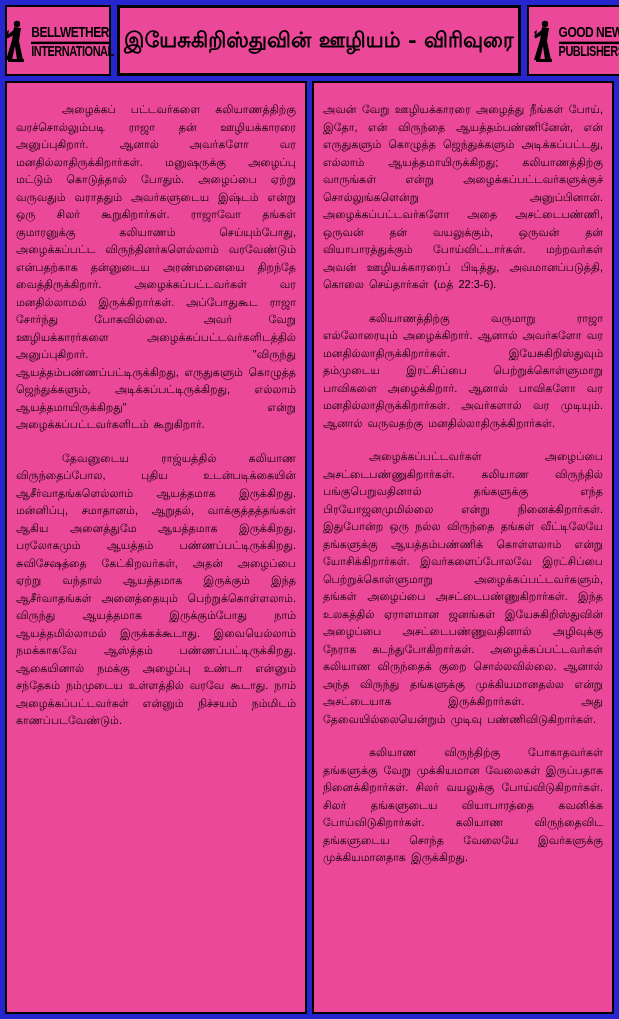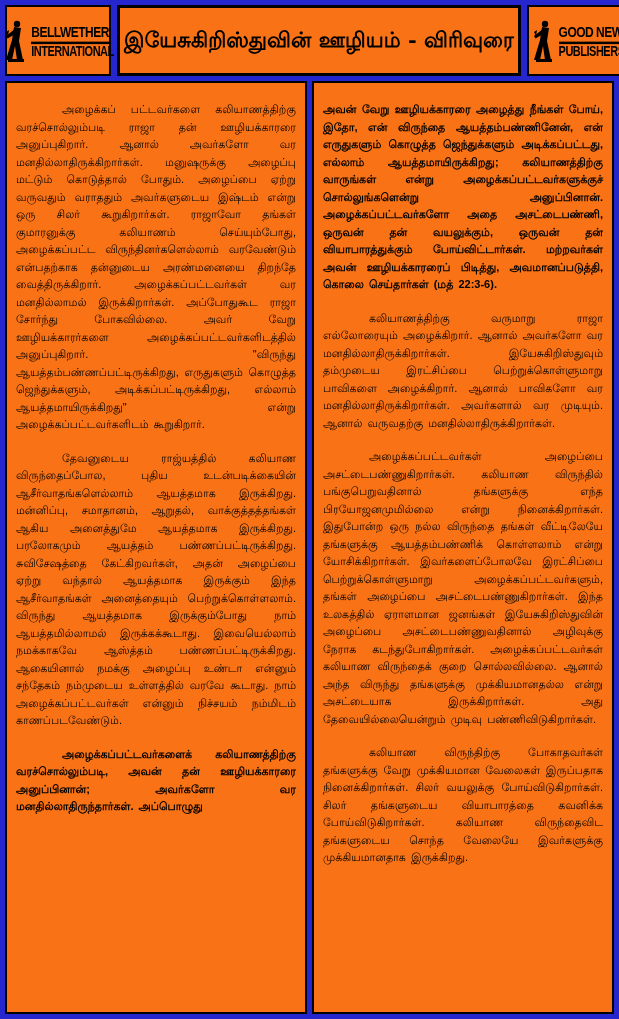--- a/index.html
+++ b/index.html
@@ -12,21 +12,21 @@
     overflow:hidden;
   }
   .page{position:absolute;inset:0;}
 
   
   .header{
     position:absolute;left:5px;top:5px;right:5px;height:71px;
     display:flex;gap:6px;
   }
   .panel{
-    background:#f97316;
+    background:#ec4899;
     border:2px solid #000;
     box-sizing:border-box;
   }
   .logo-box{
     width:106px;flex:0 0 106px;
     display:flex;align-items:center;justify-content:center;gap:3px;
     padding:2px;
   }
   .logo-icon{flex:0 0 auto;display:block;line-height:0;}
   .logo-text{display:flex;flex-direction:column;align-items:flex-start;}
@@ -68,21 +68,21 @@
     overflow:hidden;
   }
   .para{
     margin:8px 0 16px 0;
     font-size:11px;
     line-height:17.5px;
     text-align:justify;
     word-spacing:2px;
   }
   .indent{text-indent:46px;}
-  .bold{font-weight:bold;}
+  .bold{font-weight:normal;}
   .heading{
     margin:20px 0 16px 0;
     font-size:13px;font-weight:bold;
     text-align:left;
   }
 </style>
 </head>
 <body>
 
 <div class="page">
@@ -129,21 +129,20 @@
       </div>
     </div>
 
   </div>
 
   <div class="bodywrap">
 
     <div class="panel column">
       <p class="para indent">அழைக்கப் பட்டவர்களை கலியாணத்திற்கு வரச்சொல்லும்படி ராஜா தன் ஊழியக்காரரை அனுப்புகிறார். ஆனால் அவர்களோ வர மனதில்லாதிருக்கிறார்கள். மனுஷருக்கு அழைப்பு மட்டும் கொடுத்தால் போதும். அழைப்பை ஏற்று வருவதும் வராததும் அவர்களுடைய இஷ்டம் என்று ஒரு சிலர் கூறுகிறார்கள். ராஜாவோ தங்கள் குமாரனுக்கு கலியாணம் செய்யும்போது, அழைக்கப்பட்ட விருந்தினர்களெல்லாம் வரவேண்டும் என்பதற்காக தன்னுடைய அரண்மனையை திறந்தே வைத்திருக்கிறார். அழைக்கப்பட்டவர்கள் வர மனதில்லாமல் இருக்கிறார்கள். அப்போதுகூட ராஜா சோர்ந்து போகவில்லை. அவர் வேறு ஊழியக்காரர்களை அழைக்கப்பட்டவர்களிடத்தில் அனுப்புகிறார். "விருந்து ஆயத்தம்பண்ணப்பட்டிருக்கிறது, எருதுகளும் கொழுத்த ஜெந்துக்களும், அடிக்கப்பட்டிருக்கிறது, எல்லாம் ஆயத்தமாயிருக்கிறது" என்று அழைக்கப்பட்டவர்களிடம் கூறுகிறார்.</p>
       <p class="para indent">தேவனுடைய ராஜ்யத்தில் கலியாண விருந்தைப்போல, புதிய உடன்படிக்கையின் ஆசீர்வாதங்களெல்லாம் ஆயத்தமாக இருக்கிறது. மன்னிப்பு, சமாதானம், ஆறுதல், வாக்குத்தத்தங்கள் ஆகிய அனைத்துமே ஆயத்தமாக இருக்கிறது. பரலோகமும் ஆயத்தம் பண்ணப்பட்டிருக்கிறது. சுவிசேஷத்தை கேட்கிறவர்கள், அதன் அழைப்பை ஏற்று வந்தால் ஆயத்தமாக இருக்கும் இந்த ஆசீர்வாதங்கள் அனைத்தையும் பெற்றுக்கொள்ளலாம். விருந்து ஆயத்தமாக இருக்கும்போது நாம் ஆயத்தமில்லாமல் இருக்கக்கூடாது. இவையெல்லாம் நமக்காகவே ஆஸ்த்தம் பண்ணப்பட்டிருக்கிறது. ஆகையினால் நமக்கு அழைப்பு உண்டா என்னும் சந்தேகம் நம்முடைய உள்ளத்தில் வரவே கூடாது. நாம் அழைக்கப்பட்டவர்கள் என்னும் நிச்சயம் நம்மிடம் காணப்படவேண்டும்.</p>
-      <p class="para indent bold">அழைக்கப்பட்டவர்களைக் கலியாணத்திற்கு வரச்சொல்லும்படி, அவன் தன் ஊழியக்காரரை அனுப்பினான்; அவர்களோ வர மனதில்லாதிருந்தார்கள். அப்பொழுது</p>
     </div>
 
     <div class="panel column">
       <p class="para bold">அவன் வேறு ஊழியக்காரரை அழைத்து நீங்கள் போய், இதோ, என் விருந்தை ஆயத்தம்பண்ணினேன், என் எருதுகளும் கொழுத்த ஜெந்துக்களும் அடிக்கப்பட்டது, எல்லாம் ஆயத்தமாயிருக்கிறது; கலியாணத்திற்கு வாருங்கள் என்று அழைக்கப்பட்டவர்களுக்குச் சொல்லுங்களென்று அனுப்பினான். அழைக்கப்பட்டவர்களோ அதை அசட்டைபண்ணி, ஒருவன் தன் வயலுக்கும், ஒருவன் தன் வியாபாரத்துக்கும் போய்விட்டார்கள். மற்றவர்கள் அவன் ஊழியக்காரரைப் பிடித்து, அவமானப்படுத்தி, கொலை செய்தார்கள் (மத் 22:3-6).</p>
       <p class="para indent">கலியாணத்திற்கு வருமாறு ராஜா எல்லோரையும் அழைக்கிறார். ஆனால் அவர்களோ வர மனதில்லாதிருக்கிறார்கள். இயேசுகிறிஸ்துவும் தம்முடைய இரட்சிப்பை பெற்றுக்கொள்ளுமாறு பாவிகளை அழைக்கிறார். ஆனால் பாவிகளோ வர மனதில்லாதிருக்கிறார்கள். அவர்களால் வர முடியும். ஆனால் வருவதற்கு மனதில்லாதிருக்கிறார்கள்.</p>
       <p class="para indent">அழைக்கப்பட்டவர்கள் அழைப்பை அசட்டைபண்ணுகிறார்கள். கலியாண விருந்தில் பங்குபெறுவதினால் தங்களுக்கு எந்த பிரயோஜனமுமில்லை என்று நினைக்கிறார்கள். இதுபோன்ற ஒரு நல்ல விருந்தை தங்கள் வீட்டிலேயே தங்களுக்கு ஆயத்தம்பண்ணிக் கொள்ளலாம் என்று யோசிக்கிறார்கள். இவர்களைப்போலவே இரட்சிப்பை பெற்றுக்கொள்ளுமாறு அழைக்கப்பட்டவர்களும், தங்கள் அழைப்பை அசட்டைபண்ணுகிறார்கள். இந்த உலகத்தில் ஏராளமான ஜனங்கள் இயேசுகிறிஸ்துவின் அழைப்பை அசட்டைபண்ணுவதினால் அழிவுக்கு நேராக கடந்துபோகிறார்கள். அழைக்கப்பட்டவர்கள் கலியாண விருந்தைக் குறை சொல்லவில்லை. ஆனால் அந்த விருந்து தங்களுக்கு முக்கியமானதல்ல என்று அசட்டையாக இருக்கிறார்கள். அது தேவையில்லையென்றும் முடிவு பண்ணிவிடுகிறார்கள்.</p>
       <p class="para indent">கலியாண விருந்திற்கு போகாதவர்கள் தங்களுக்கு வேறு முக்கியமான வேலைகள் இருப்பதாக நினைக்கிறார்கள். சிலர் வயலுக்கு போய்விடுகிறார்கள். சிலர் தங்களுடைய வியாபாரத்தை கவனிக்க போய்விடுகிறார்கள். கலியாண விருந்தைவிட தங்களுடைய சொந்த வேலையே இவர்களுக்கு முக்கியமானதாக இருக்கிறது.</p>
     </div>
 
   </div>

